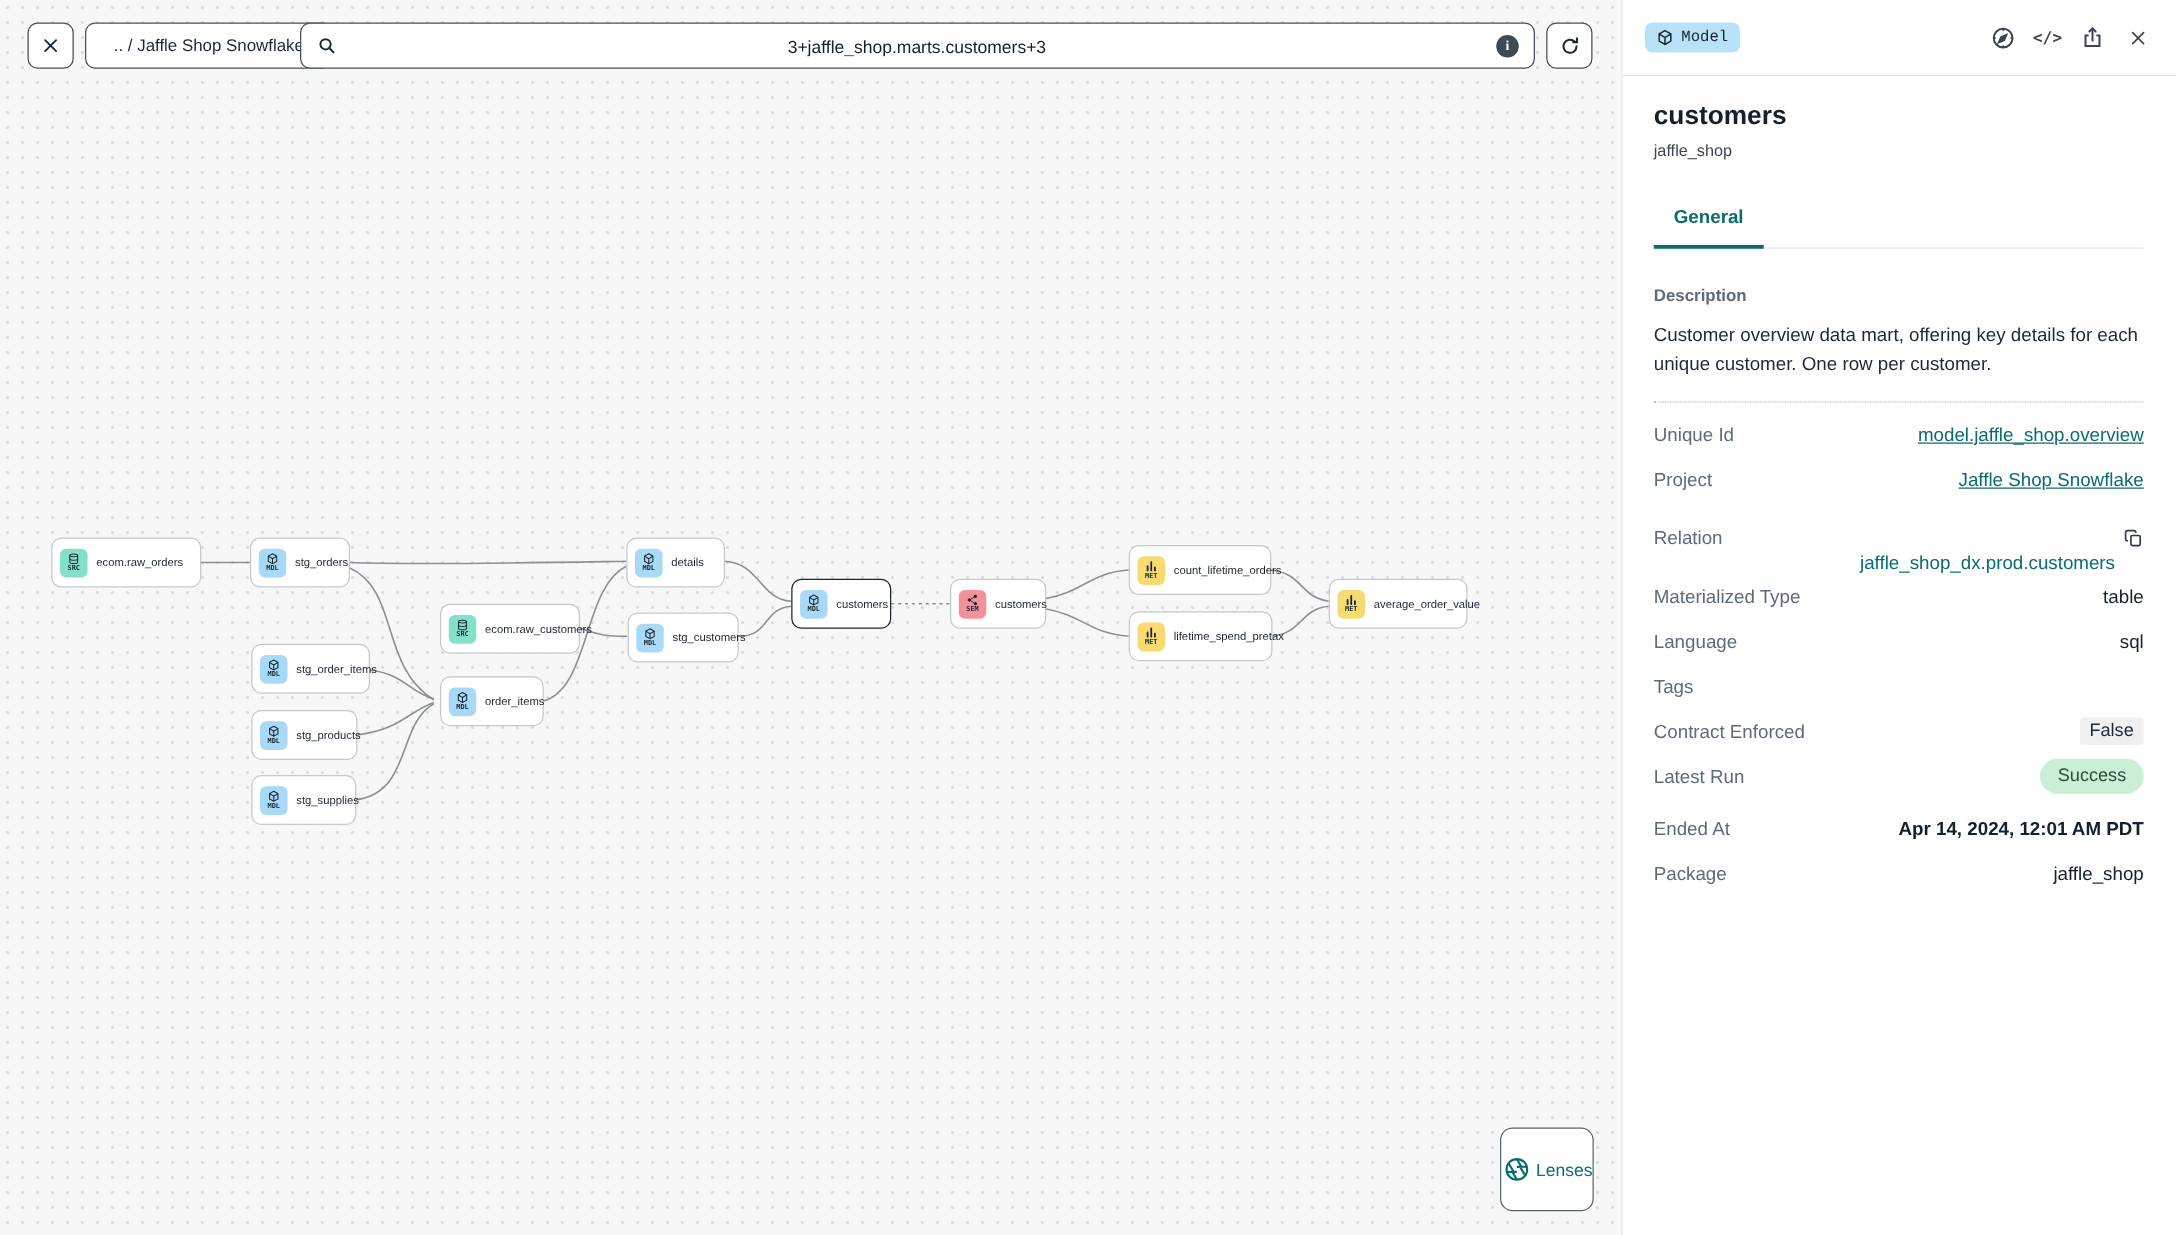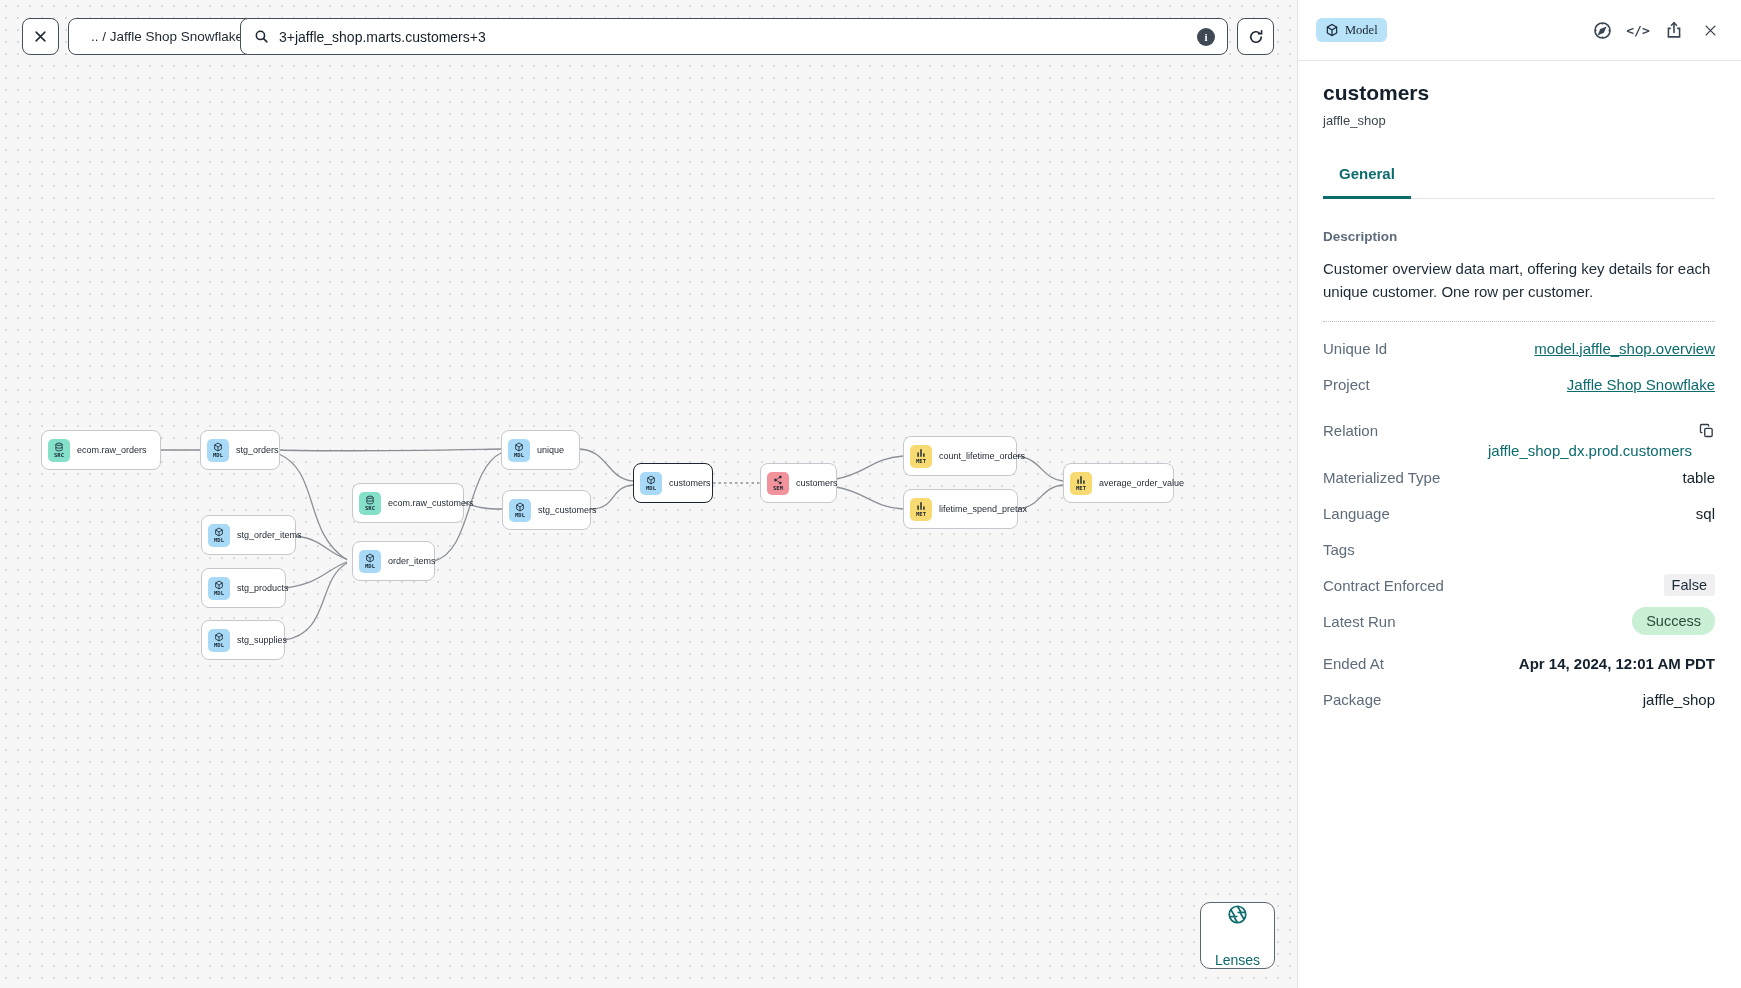--- a/index.html
+++ b/index.html
@@ -20,21 +20,21 @@
   }
   .close-btn { left: 22px; width: 37px; height: 37px; }
   .breadcrumb-btn { left: 68px; height: 37px; padding: 0 22px; font-size: 13.5px; color: #1d2833; }
   .search-box {
     position: absolute; left: 240px; top: 18px; width: 988px; height: 37px;
     background: #fff; border: 1px solid #454f5a; border-radius: 8px;
     display: flex; align-items: center; padding: 0 12px; gap: 9px;
   }
   .search-box input {
     flex: 1; border: none; outline: none; font-size: 14px; color: #14202b;
-    font-family: "Liberation Sans", sans-serif; background: transparent;
+    font-family: "Liberation Sans", sans-serif; background: transparent; text-align: center;
   }
   .info-dot {
     width: 18px; height: 18px; border-radius: 50%; background: #3e4954; color: #fff;
     font-size: 11px; font-weight: bold; display: flex; align-items: center; justify-content: center;
     font-family: "Liberation Serif", serif; flex: none; cursor: pointer;
   }
   .refresh-btn { left: 1237px; width: 37px; height: 37px; }
   svg.icon { display: block; }
 
   
@@ -58,38 +58,38 @@
   .nbadge-label { font-family: "DejaVu Sans Mono", monospace; font-size: 5.5px; font-weight: bold; line-height: 6px; letter-spacing: 0; }
   .b-src { background: #85e0ca; }
   .b-mdl { background: #a8daf8; }
   .b-met { background: #f8da72; }
   .b-sem { background: #f2929b; }
   .nlabel { font-size: 9px; color: #1d2630; white-space: nowrap; }
 
   .lenses-btn {
     position: absolute; left: 1200px; top: 902px; width: 75px; height: 67px; z-index: 3;
     background: #fff; border: 1px solid #5c666f; border-radius: 10px;
-    display: flex; flex-direction: column; align-items: center; justify-content: space-between; gap: 4px;
+    display: flex; flex-direction: row; align-items: center; justify-content: flex-end; gap: 4px;
     color: #0c6b6d; cursor: pointer;
   }
   .lenses-btn .llabel { font-size: 14px; color: #0c6b6d; }
 
   
   .panel {
     position: relative; width: 444px; height: 988px; background: #fff;
     border-left: 1px solid #e2e3e6; display: flex; flex-direction: column;
   }
   .panel-header {
     height: 61px; flex: none; border-bottom: 1px solid #e5e6e9;
     display: flex; align-items: center; justify-content: space-between; padding: 0 20px 0 18px;
   }
   .type-chip {
     background: #b8e2f8; color: #17242f; border-radius: 6px; height: 24px;
     display: flex; align-items: center; gap: 6px; padding: 0 9px;
-    font-family: Liberation Serif, serif; font-size: 12.5px;
+    font-family: Liberation Mono, monospace; font-size: 12.5px;
   }
   .header-icons { display: flex; align-items: center; gap: 14px; color: #3a4653; }
   .hicon { cursor: pointer; display: flex; align-items: center; justify-content: center; width: 22px; height: 22px; }
   .code-glyph { font-family: "DejaVu Sans Mono", monospace; font-size: 13px; font-weight: bold; color: #3a4653; }
 
   .panel-body { padding: 20px 26px 0 25px; overflow: hidden; }
   .p-title { font-size: 21px; font-weight: bold; color: #14202b; }
   .p-subtitle { margin-top: 8px; font-size: 13px; color: #3c4751; }
 
   .tabs { margin-top: 28px; border-bottom: 1px solid #e5e6e9; display: flex; }
@@ -219,21 +219,21 @@
     </div>
 
     <div class="node" style="left:501px;top:430px;width:79px">
       <span class="nbadge b-mdl">
         <svg class="icon" viewBox="0 0 24 24" fill="none" stroke="currentColor" stroke-width="2">
             <path d="M12 2.5l8 4.5v10l-8 4.5-8-4.5V7z"></path>
             <path d="M12 12l8-5M12 12L4 7M12 12v9.5"></path>
           </svg>
         <span class="nbadge-label">MDL</span>
       </span>
-      <span class="nlabel">unique</span>
+      <span class="nlabel">details</span>
     </div>
 
     <div class="node" style="left:502px;top:490px;width:89px">
       <span class="nbadge b-mdl">
         <svg class="icon" viewBox="0 0 24 24" fill="none" stroke="currentColor" stroke-width="2">
             <path d="M12 2.5l8 4.5v10l-8 4.5-8-4.5V7z"></path>
             <path d="M12 12l8-5M12 12L4 7M12 12v9.5"></path>
           </svg>
         <span class="nbadge-label">MDL</span>
       </span>

